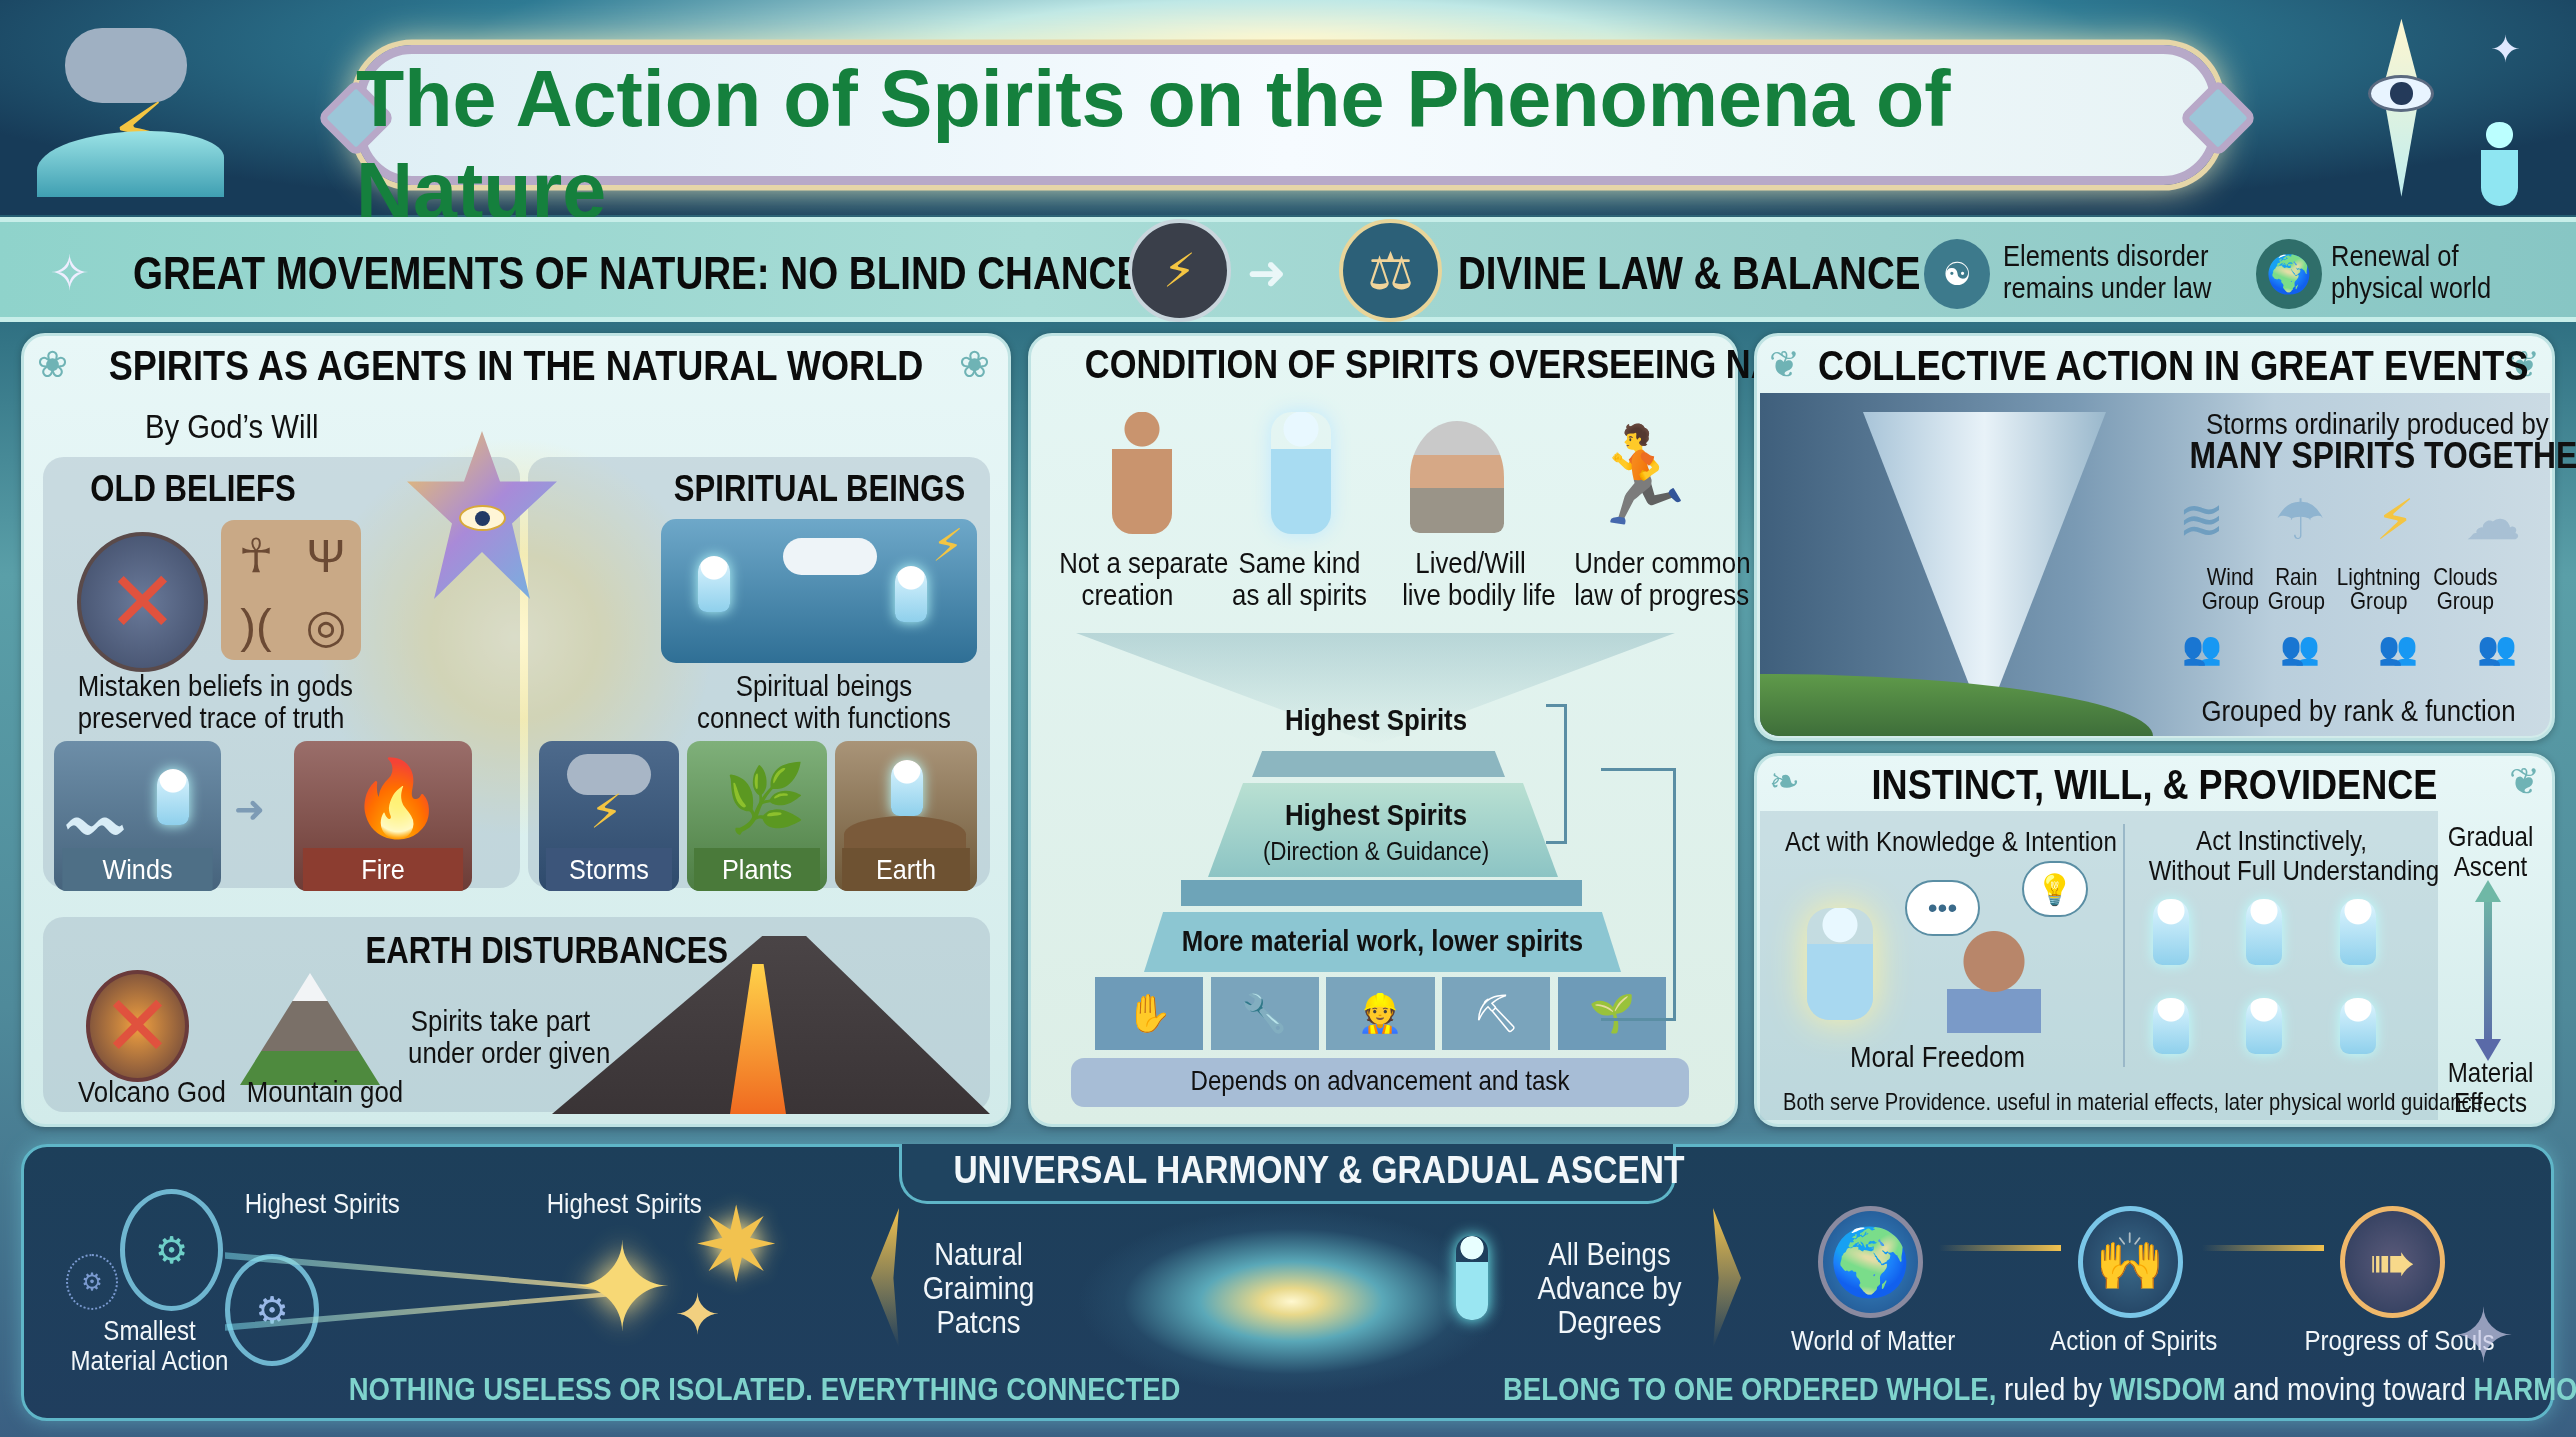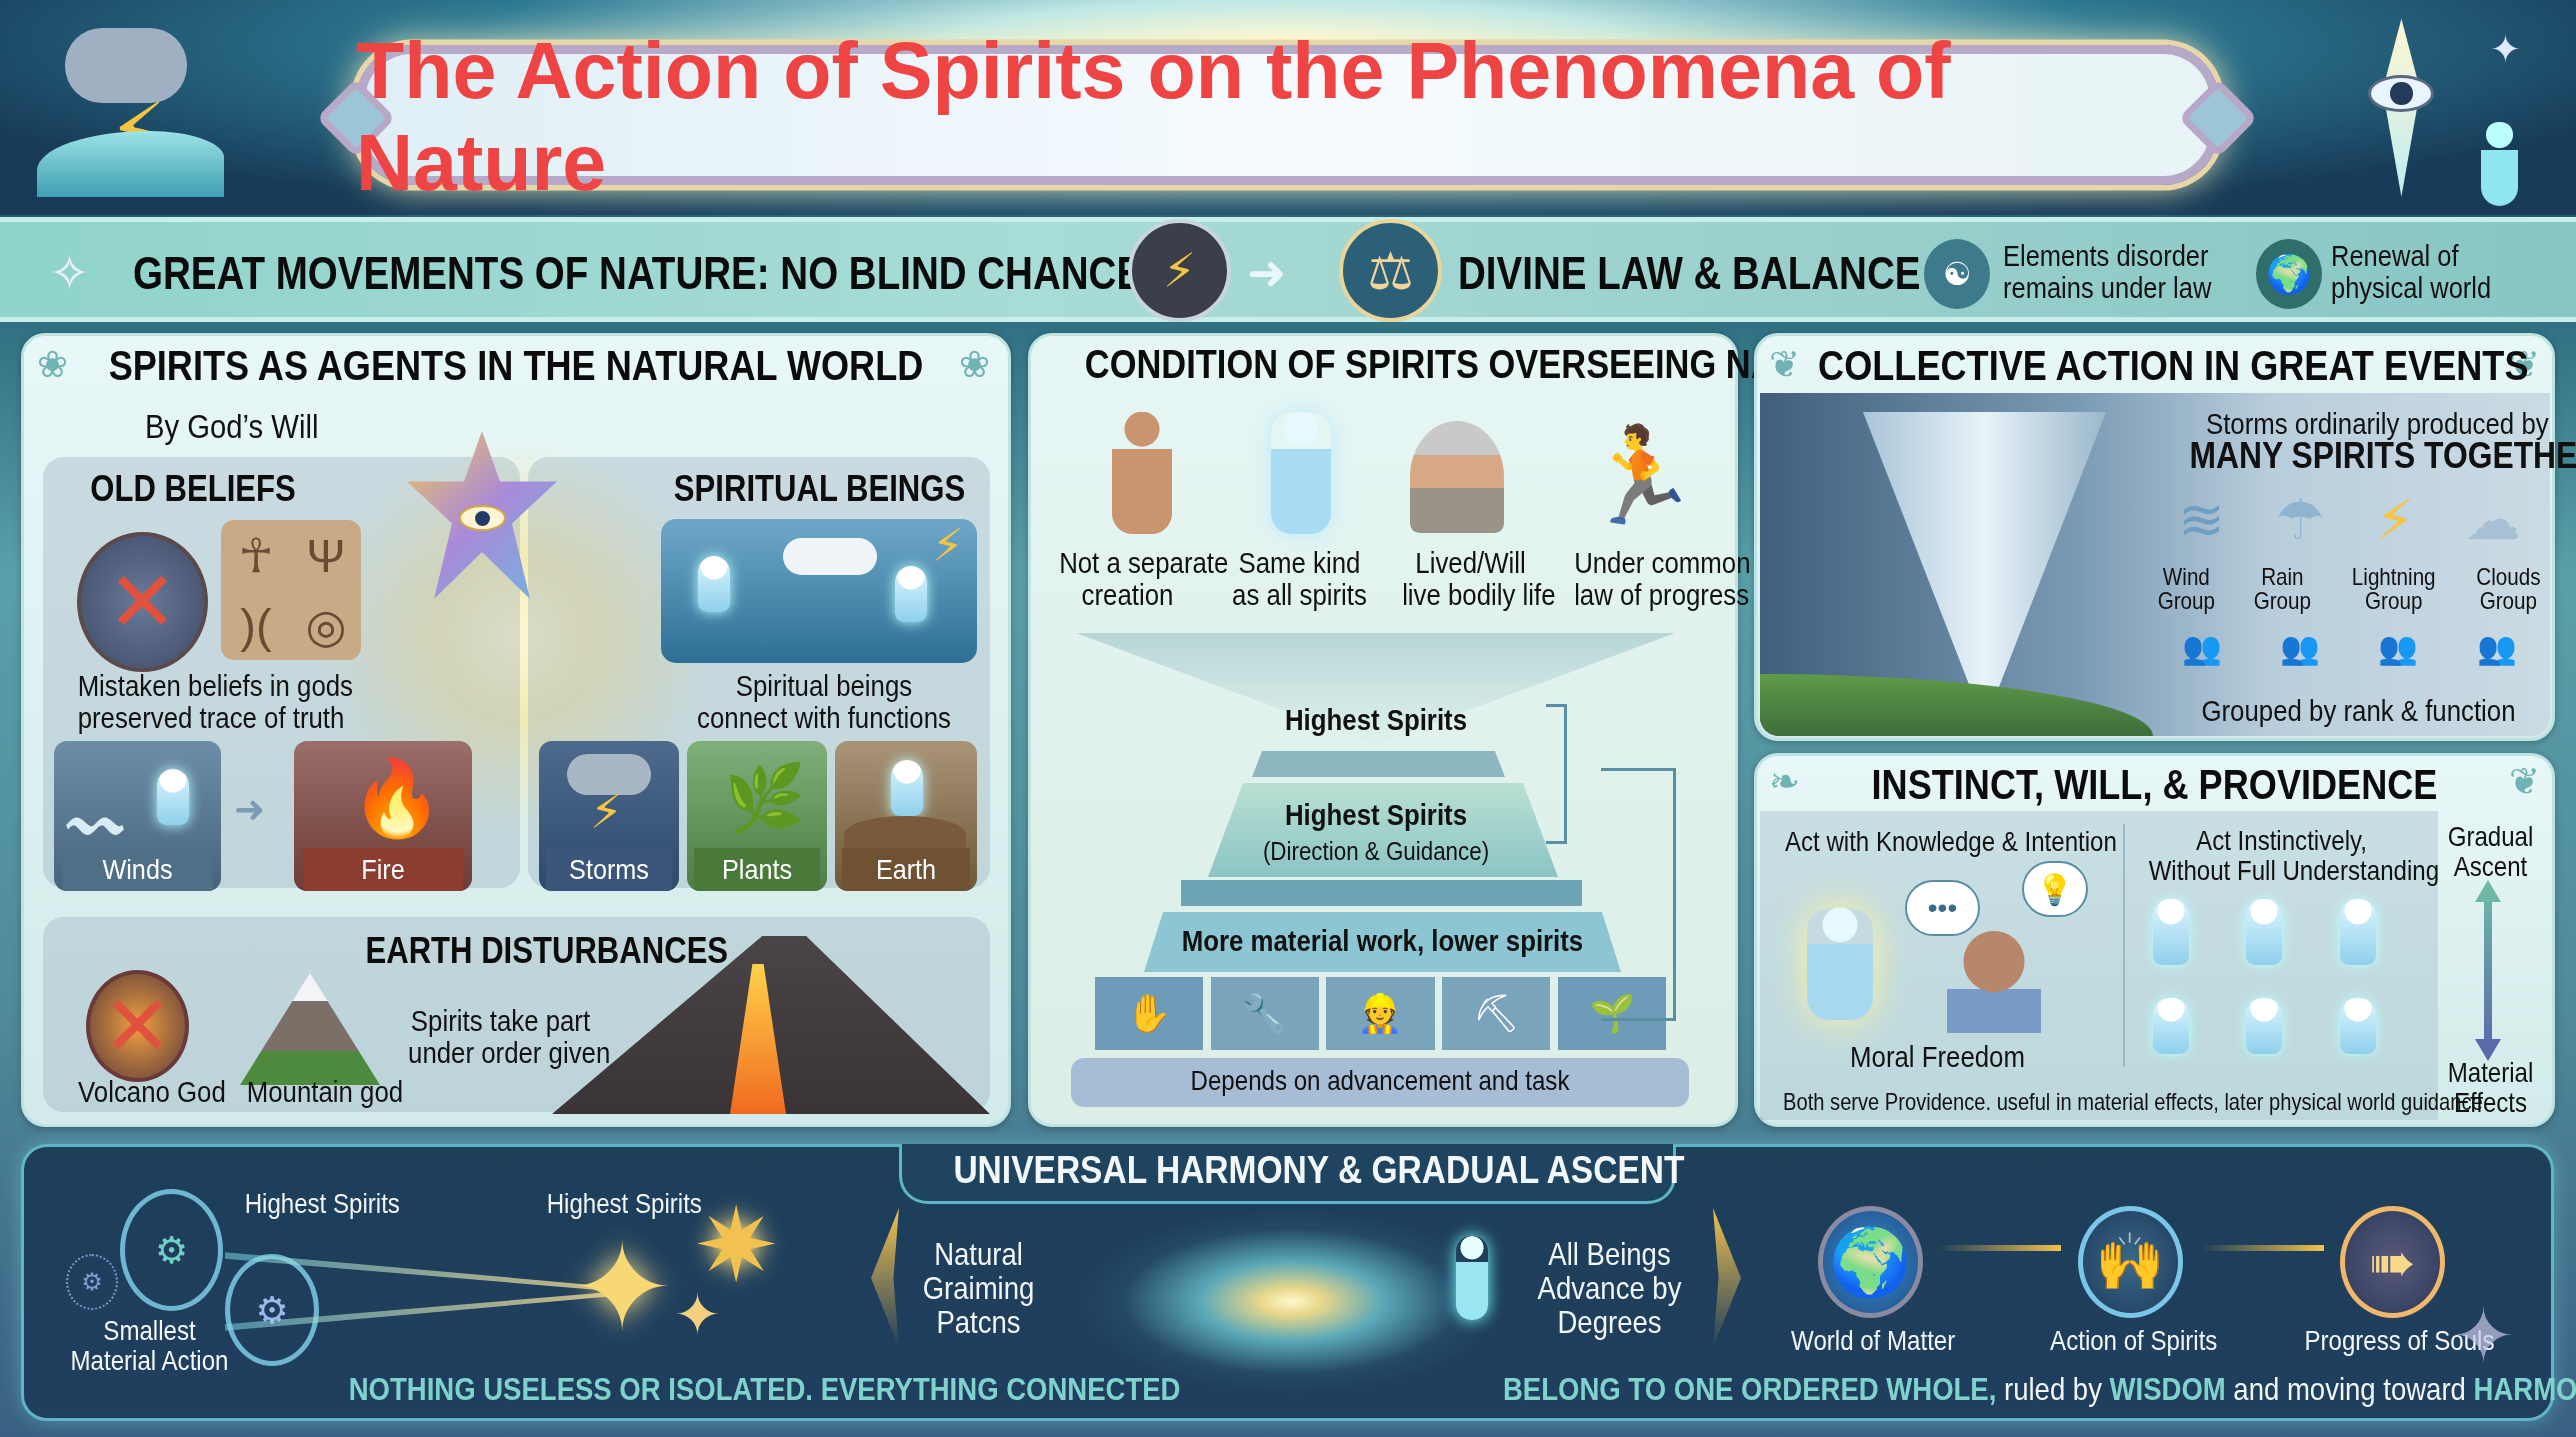--- a/index.html
+++ b/index.html
@@ -2,21 +2,21 @@
 <html style="font-size:15px"><head>
 <meta charset="utf-8">
 <style>
 *{box-sizing:border-box;margin:0;padding:0}
 html,body{width:2576px;height:1438px;overflow:hidden}
 body{font-family:"Liberation Sans","DejaVu Sans",sans-serif;background:linear-gradient(180deg,#163a55 0%,#2a6a7d 20%,#5a9fa8 40%,#4f8a9a 70%,#3a5f82 100%);position:relative;color:#111}
 .abs{position:absolute}
 
 #hdr-bg{left:0;top:0;width:2576px;height:215px;background:radial-gradient(ellipse at 50% 20%,#fff8d8 0%,#bfe8e6 18%,#2e7a93 45%,#173b58 80%)}
 #title-plate{left:356px;top:45px;width:1863px;height:140px;border-radius:56px;background:linear-gradient(90deg,#dfeff5,#f6fbff 50%,#e7f3f5);border:9.4px solid #b7a9c8;box-shadow:0 0 0 5.6px #e6d6a8,0 0 37px #fff6c0}
-#title{left:356px;top:33px;width:1863px;height:168px;display:flex;align-items:center;justify-content:center;font-size:79px;font-weight:bold;color:#ef4444}
+#title{left:356px;top:61px;width:1863px;height:168px;display:flex;align-items:center;justify-content:center;font-size:79px;font-weight:bold;color:#15803d}
 .gem{width:56px;height:56px;background:#9cc6d8;border:7.5px solid #b8a8c8;transform:rotate(45deg);border-radius:9.4px}
 
 #band{left:0;top:217px;width:2576px;height:105px;background:linear-gradient(90deg,#8fd3cb,#a8dcd6 40%,#9ad0cc 70%,#87c6c4);border-top:5.6px solid #c7eee9;border-bottom:5.6px solid #c7eee9}
 .band-txt{font-size:47px;font-weight:bold;color:#0b0b0b;transform:scaleX(.82);transform-origin:left center;white-space:nowrap}
 .circle-ico{border-radius:50%;display:flex;align-items:center;justify-content:center;color:#fff}
 .small-txt{font-size:30px;line-height:32px;color:#111;transform:scaleX(.85);transform-origin:left center;white-space:nowrap}
 
 .panel{border-radius:24px;background:linear-gradient(180deg,#e8f7f7,#d2ebea);border:3.7px solid #bfe3e3;box-shadow:0 1.9px 7.5px rgba(0,0,0,.25)}
 .ptitle{font-size:43px;font-weight:bold;color:#0c0c0c;text-align:center;white-space:nowrap;transform:scaleX(.84)}
 .sub{background:rgba(150,170,185,.35);border-radius:20.6px}
@@ -197,21 +197,21 @@
 <div class="abs" style="left:1863px;top:412px;width:243px;height:281px;background:linear-gradient(90deg,#a8c4d8,#e8f2f8,#9ab8cc);clip-path:polygon(0 0,100% 0,55% 100%,45% 100%)"></div>
 <div class="abs" style="left:1760px;top:674px;width:393px;height:62px;background:linear-gradient(#5f9a4a,#3e6e3a);border-radius:0 100% 0 19px"></div>
 <div class="abs lbl" style="left:2181px;top:408px;width:356px;font-size:30px">Storms ordinarily produced by</div>
 <div class="abs lbl" style="left:2162px;top:440px;width:393px;font-size:37px;font-weight:bold">MANY SPIRITS TOGETHER</div>
 <div class="abs" style="left:2153px;top:487px;width:393px;display:flex;justify-content:space-around">
   <div style="font-size:56px;color:#6f9ec0">≋</div>
   <div style="font-size:56px;color:#8fb4d0">☂</div>
   <div style="font-size:56px;color:#f4c542">⚡</div>
   <div style="font-size:56px;color:#a8c0d4">☁</div>
 </div>
-<div class="abs" style="left:2153px;top:565px;width:393px;display:flex;justify-content:space-between">
+<div class="abs" style="left:2153px;top:565px;width:393px;display:flex;justify-content:center">
   <div class="lbl" style="font-size:24px;line-height:24px">
       <div>Wind</div>
       <div>Group</div>
     </div>
   <div class="lbl" style="font-size:24px;line-height:24px">
       <div>Rain</div>
       <div>Group</div>
     </div>
   <div class="lbl" style="font-size:24px;line-height:24px">
       <div>Lightning</div>

